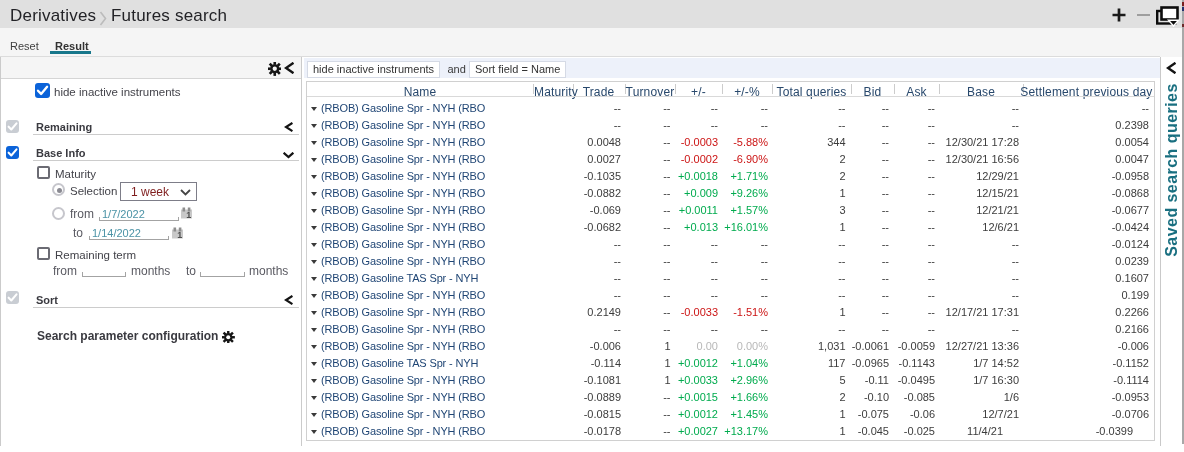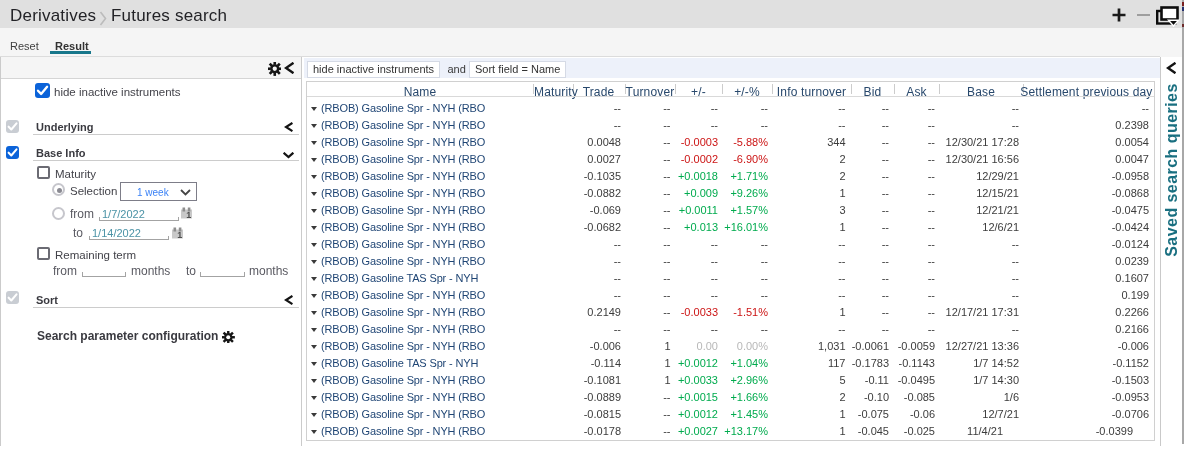--- a/index.html
+++ b/index.html
@@ -85,21 +85,21 @@
     <svg viewBox="0 0 14 14" class="ck">
       <path d="M2.8 7.2 L5.7 10.2 L11.3 3.6" fill="none" stroke="#fff" stroke-width="2.2" stroke-linecap="round" stroke-linejoin="round"></path>
     </svg>
   </div>
 <div class="abs lbl" style="left:54px;top:85.5px">hide inactive instruments</div>
 <div class="abs cbox cb-gray" style="left:6px;top:120px;width:13px;height:13px">
     <svg viewBox="0 0 14 14" class="ck">
       <path d="M2.8 7.2 L5.7 10.2 L11.3 3.6" fill="none" stroke="#fff" stroke-width="2.2" stroke-linecap="round" stroke-linejoin="round"></path>
     </svg>
   </div>
-<div class="abs bold" style="left:36px;top:121px">Underlying</div>
+<div class="abs bold" style="left:36px;top:121px">Remaining</div>
 <svg style="position:absolute;left:283.5px;top:121.5px" width="9" height="10" viewBox="0 0 9 10">
     <polyline points="7.5,1.5 2,5.0 7.5,8.5" fill="none" stroke="#141414" stroke-width="2.2" stroke-linecap="square"></polyline>
   </svg>
 <div class="abs hr" style="left:33px;top:133.5px;width:266px"></div>
 <div class="abs cbox cb-blue" style="left:6px;top:146px;width:13px;height:13px">
     <svg viewBox="0 0 14 14" class="ck">
       <path d="M2.8 7.2 L5.7 10.2 L11.3 3.6" fill="none" stroke="#fff" stroke-width="2.2" stroke-linecap="round" stroke-linejoin="round"></path>
     </svg>
   </div>
 <div class="abs bold" style="left:36px;top:147px">Base Info</div>
@@ -107,21 +107,21 @@
     <polyline points="1.5,1.5 5.5,5 9.5,1.5" fill="none" stroke="#141414" stroke-width="2.3" stroke-linecap="square"></polyline>
   </svg>
 <div class="abs hr" style="left:33px;top:160px;width:266px"></div>
 <div class="abs cb-empty" style="left:37px;top:165.5px;width:13px;height:13px;position:absolute"></div>
 <div class="abs lbl" style="left:55px;top:168px">Maturity</div>
 <div class="abs radio" style="left:52px;top:182.5px">
     <div class="rdot"></div>
   </div>
 <div class="abs lbl" style="left:70px;top:185px">Selection</div>
 <div class="abs selbox"></div>
-<div class="abs" style="left:137px;top:186px;font-size:10px;color:#3b82f6;line-height:13px">1 week</div>
+<div class="abs" style="left:131px;top:186px;font-size:12px;color:#7f1d1d;line-height:13px">1 week</div>
 <svg class="abs" style="left:180px;top:188.5px" width="11" height="7" viewBox="0 0 11 7">
     <polyline points="1,1 5.5,5.5 10,1" fill="none" stroke="#454545" stroke-width="1.8"></polyline>
   </svg>
 <div class="abs radio" style="left:52px;top:206.5px"></div>
 <div class="abs lbl2" style="left:70px;top:208.2px">from</div>
 <div class="abs teal" style="left:102px;top:208px">1/7/2022</div>
 <div class="abs ul" style="left:99px;top:216.5px;width:80px"></div>
 <svg style="position:absolute;left:179.5px;top:206.5px" width="13" height="12" viewBox="0 0 13 12">
     <rect x="1" y="2.5" width="11" height="9" fill="#c9c9c9"></rect>
     <rect x="2.5" y="0.5" width="2.6" height="4" fill="#8e8e8e"></rect>
@@ -184,21 +184,21 @@
 <div class="tick" style="left:851px"></div>
 <div class="tick" style="left:894px"></div>
 <div class="tick" style="left:939px"></div>
 <div class="tick" style="left:1023px"></div>
 <div class="h" style="left:420px;transform:translateX(-50%)">Name</div>
 <div class="h" style="left:556px;transform:translateX(-50%)">Maturity</div>
 <div class="h" style="left:598.5px;transform:translateX(-50%)">Trade</div>
 <div class="h" style="left:650px;transform:translateX(-50%)">Turnover</div>
 <div class="h" style="left:698.5px;transform:translateX(-50%)">+/-</div>
 <div class="h" style="left:747px;transform:translateX(-50%)">+/-%</div>
-<div class="h" style="left:811.5px;transform:translateX(-50%)">Info turnover</div>
+<div class="h" style="left:811.5px;transform:translateX(-50%)">Total queries</div>
 <div class="h" style="left:872.5px;transform:translateX(-50%)">Bid</div>
 <div class="h" style="left:916.5px;transform:translateX(-50%)">Ask</div>
 <div class="h" style="left:981px;transform:translateX(-50%)">Base</div>
 <div class="h" style="right:31.5px">Settlement previous day</div>
 <div class="abs hline"></div>
 <div class="nm" style="top:99.7px"><span class="tri"></span>(RBOB) Gasoline Spr - NYH (RBO</div>
 <div class="v " style="top:99.7px;right:563px">--</div>
 <div class="v " style="top:99.7px;right:513.5px">--</div>
 <div class="v " style="top:99.7px;right:466px">--</div>
 <div class="v " style="top:99.7px;right:416px">--</div>
@@ -259,21 +259,21 @@
 <div class="v " style="top:184.7px;right:35px">-0.0868</div>
 <div class="nm" style="top:201.7px"><span class="tri"></span>(RBOB) Gasoline Spr - NYH (RBO</div>
 <div class="v " style="top:201.7px;right:563px">-0.069</div>
 <div class="v " style="top:201.7px;right:513.5px">--</div>
 <div class="v pos" style="top:201.7px;right:466px">+0.0011</div>
 <div class="v pos" style="top:201.7px;right:416px">+1.57%</div>
 <div class="v " style="top:201.7px;right:338.5px">3</div>
 <div class="v " style="top:201.7px;right:295px">--</div>
 <div class="v " style="top:201.7px;right:249px">--</div>
 <div class="v " style="top:201.7px;right:165px">12/21/21</div>
-<div class="v " style="top:201.7px;right:35px">-0.0475</div>
+<div class="v " style="top:201.7px;right:35px">-0.0677</div>
 <div class="nm" style="top:218.7px"><span class="tri"></span>(RBOB) Gasoline Spr - NYH (RBO</div>
 <div class="v " style="top:218.7px;right:563px">-0.0682</div>
 <div class="v " style="top:218.7px;right:513.5px">--</div>
 <div class="v pos" style="top:218.7px;right:466px">+0.013</div>
 <div class="v pos" style="top:218.7px;right:416px">+16.01%</div>
 <div class="v " style="top:218.7px;right:338.5px">1</div>
 <div class="v " style="top:218.7px;right:295px">--</div>
 <div class="v " style="top:218.7px;right:249px">--</div>
 <div class="v " style="top:218.7px;right:165px">12/6/21</div>
 <div class="v " style="top:218.7px;right:35px">-0.0424</div>
@@ -346,34 +346,34 @@
 <div class="v " style="top:337.7px;right:295px">-0.0061</div>
 <div class="v " style="top:337.7px;right:249px">-0.0059</div>
 <div class="v " style="top:337.7px;right:165px">12/27/21 13:36</div>
 <div class="v " style="top:337.7px;right:35px">-0.006</div>
 <div class="nm" style="top:354.7px"><span class="tri"></span>(RBOB) Gasoline TAS Spr - NYH</div>
 <div class="v " style="top:354.7px;right:563px">-0.114</div>
 <div class="v " style="top:354.7px;right:513.5px">1</div>
 <div class="v pos" style="top:354.7px;right:466px">+0.0012</div>
 <div class="v pos" style="top:354.7px;right:416px">+1.04%</div>
 <div class="v " style="top:354.7px;right:338.5px">117</div>
-<div class="v " style="top:354.7px;right:295px">-0.1783</div>
+<div class="v " style="top:354.7px;right:295px">-0.0965</div>
 <div class="v " style="top:354.7px;right:249px">-0.1143</div>
 <div class="v " style="top:354.7px;right:165px">1/7 14:52</div>
 <div class="v " style="top:354.7px;right:35px">-0.1152</div>
 <div class="nm" style="top:371.7px"><span class="tri"></span>(RBOB) Gasoline Spr - NYH (RBO</div>
 <div class="v " style="top:371.7px;right:563px">-0.1081</div>
 <div class="v " style="top:371.7px;right:513.5px">1</div>
 <div class="v pos" style="top:371.7px;right:466px">+0.0033</div>
 <div class="v pos" style="top:371.7px;right:416px">+2.96%</div>
 <div class="v " style="top:371.7px;right:338.5px">5</div>
 <div class="v " style="top:371.7px;right:295px">-0.11</div>
 <div class="v " style="top:371.7px;right:249px">-0.0495</div>
-<div class="v " style="top:371.7px;right:165px">1/7 14:30</div>
-<div class="v " style="top:371.7px;right:35px">-0.1503</div>
+<div class="v " style="top:371.7px;right:165px">1/7 16:30</div>
+<div class="v " style="top:371.7px;right:35px">-0.1114</div>
 <div class="nm" style="top:388.7px"><span class="tri"></span>(RBOB) Gasoline Spr - NYH (RBO</div>
 <div class="v " style="top:388.7px;right:563px">-0.0889</div>
 <div class="v " style="top:388.7px;right:513.5px">--</div>
 <div class="v pos" style="top:388.7px;right:466px">+0.0015</div>
 <div class="v pos" style="top:388.7px;right:416px">+1.66%</div>
 <div class="v " style="top:388.7px;right:338.5px">2</div>
 <div class="v " style="top:388.7px;right:295px">-0.10</div>
 <div class="v " style="top:388.7px;right:249px">-0.085</div>
 <div class="v " style="top:388.7px;right:165px">1/6</div>
 <div class="v " style="top:388.7px;right:35px">-0.0953</div>

